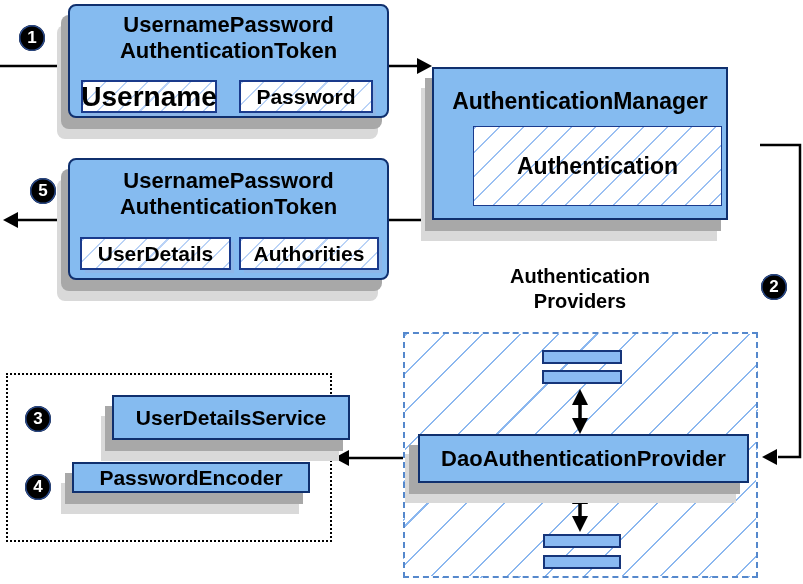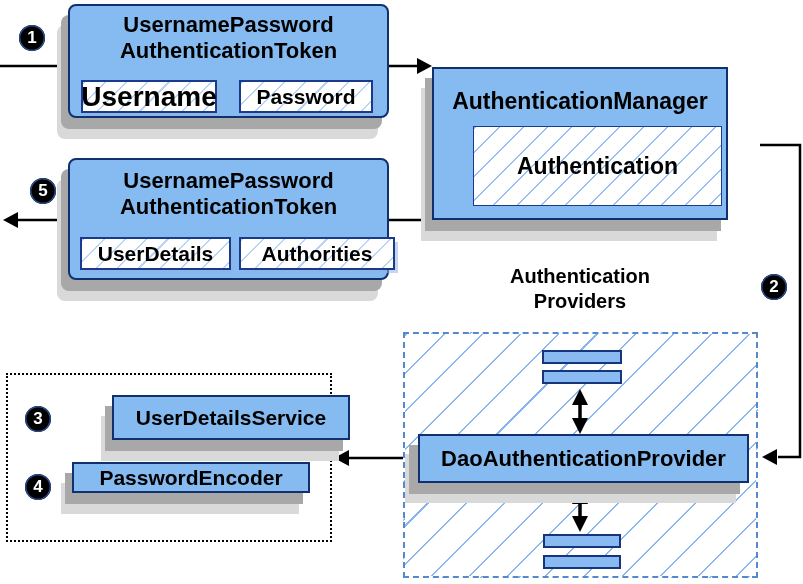--- a/index.html
+++ b/index.html
@@ -95,21 +95,21 @@
     <div class="abs ctext" style="left:0;top:14px;width:100%;height:36px;font-size:23px;">AuthenticationManager</div>
     <div class="abs provider-inner ctext" style="left:39px;top:57px;width:249px;height:80px;font-size:23px;">Authentication</div>
   </div>
 
   <div class="abs bluebox rounded" style="left:68px;top:158px;width:321px;height:122px;">
     <div class="abs title2" style="left:0;top:8px;width:100%;">
       <div>UsernamePassword</div>
       <div>AuthenticationToken</div>
     </div>
     <div class="abs hatchbox ctext" style="left:10px;top:77px;width:151px;height:33px;font-size:21px;">UserDetails</div>
-    <div class="abs hatchbox ctext" style="left:169px;top:77px;width:156px;height:33px;font-size:21px;">Authorities</div>
+    <div class="abs hatchbox ctext" style="left:169px;top:77px;width:140px;height:33px;font-size:21px;">Authorities</div>
   </div>
 
   <div class="abs" style="left:460px;top:264px;width:240px;text-align:center;font-size:20px;line-height:25px;z-index:5;">
     <div>Authentication</div>
     <div>Providers</div>
   </div>
 
   <div class="abs dashedbox" style="left:403px;top:332px;width:355px;height:246px;"></div>
 
   <div class="abs slotbar" style="left:542px;top:350px;width:80px;height:14px;"></div>

